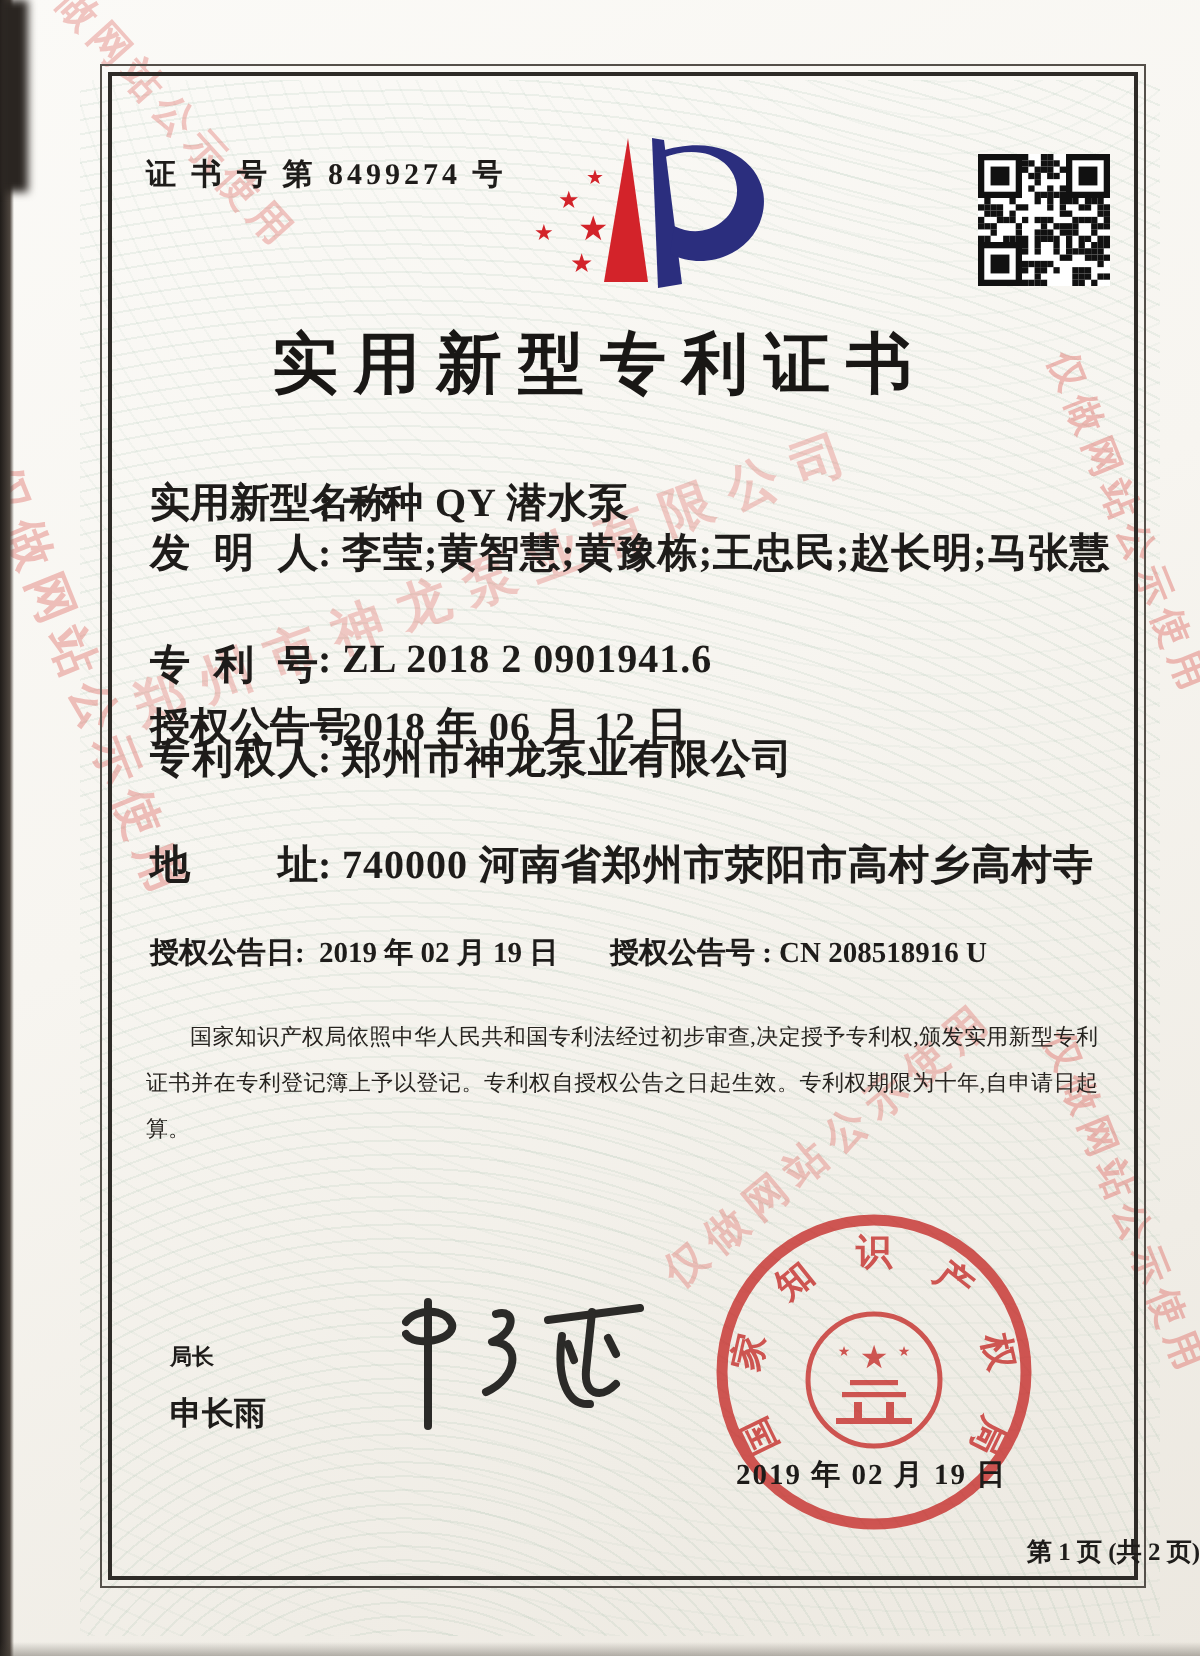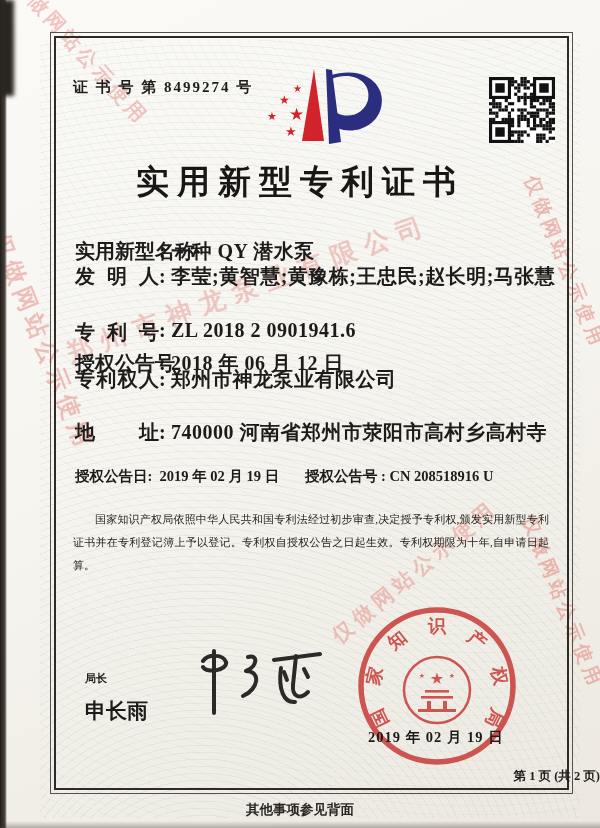--- a/index.html
+++ b/index.html
@@ -46,21 +46,21 @@
   .f-colon{display:inline-block;width:12px;}
   .f-value{letter-spacing:.5px;}
   .grant-row{position:absolute;left:75px;top:455px;width:480px;font-size:14.5px;font-weight:700;white-space:nowrap;margin-top:12px;}
   .grant-no{position:absolute;left:230px;top:0;text-align:center;}
   
   .body-text{position:absolute;left:73px;top:508px;width:476px;font-size:11px;line-height:23px;
     text-align:justify;color:#26231f;font-weight:500;}
   .body-text p{margin:0;text-indent:2em;}
   
   .director{position:absolute;left:85px;top:671px;font-size:11px;font-weight:700;}
-  .director-name{position:absolute;left:85px;top:697px;font-size:21px;font-weight:700;}
+  .director-name{position:absolute;left:85px;top:697px;font-size:16px;font-weight:700;}
   .signature{position:absolute;left:196px;top:645px;}
   
   .seal{position:absolute;left:355px;top:604px;opacity:.92;}
   .seal-char{font-size:18px;font-weight:700;fill:#c52b28;font-family:"Liberation Serif",serif;}
   .seal-date{position:absolute;left:368px;top:728px;font-size:14.5px;font-weight:700;
     letter-spacing:1px;color:#1d1b19;}
   
   .page-num{position:absolute;left:0;top:768px;width:100%;text-align:right;font-size:12.5px;font-weight:600;}
   .back-note{position:absolute;left:0;top:801px;width:100%;text-align:center;font-size:13.5px;font-weight:600;color:#2a2723;}
 </style>
@@ -325,18 +325,17 @@
         <rect x="-10" y="11" width="4" height="8" stroke="none"></rect>
         <rect x="6" y="11" width="4" height="8" stroke="none"></rect>
         <rect x="-19" y="19" width="38" height="3" stroke="none"></rect>
       </g>
     </g>
   </svg>
 
   <div class="seal-date">2019 年 02 月 19 日</div>
 
   <div class="page-num">第 1 页 (共 2 页)</div>
-  <div class="back-note">其他事项参见背面</div>
 
   <div class="scan-left"></div>
   <div class="scan-corner"></div>
   <div class="scan-bottom"></div>
 </div>
 
 </body></html>

